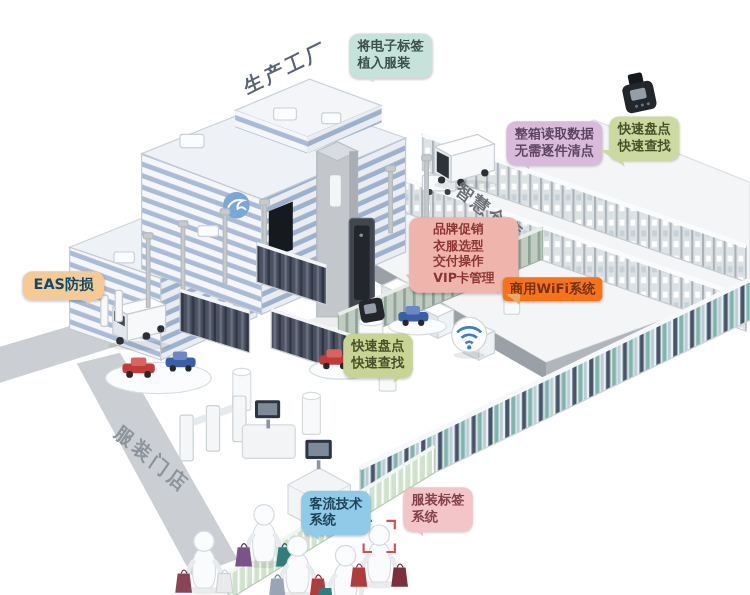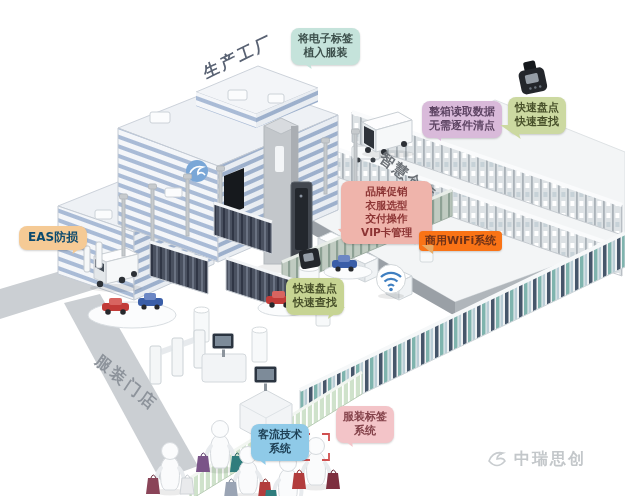--- a/index.html
+++ b/index.html
@@ -5,21 +5,21 @@
   html,body{margin:0;padding:0;}
   .stage{position:relative;width:625px;height:496px;background:#ffffff;overflow:hidden;
          font-family:"DejaVu Sans","Liberation Sans",sans-serif;}
   svg.scene{position:absolute;left:0;top:0;}
   .floor-text{position:absolute;font-weight:bold;white-space:nowrap;transform-origin:left top;}
   .factory-text{left:201px;top:64px;font-size:16px;color:#596273;letter-spacing:3px;transform:rotate(-26deg) skewX(-8deg);}
   .warehouse-text{left:386px;top:148px;font-size:15px;color:#6b7076;letter-spacing:2px;transform:rotate(38deg) skewX(6deg);}
   .store-text{left:103px;top:350px;font-size:16px;color:#8d939b;letter-spacing:3px;transform:rotate(40deg) skewX(6deg);}
 
   .callout{position:absolute;border-radius:8px;padding:4px 7px;font-size:11px;line-height:1.3;
-           font-weight:bold;text-align:center;white-space:pre-line;box-shadow:0 1px 2px rgba(0,0,0,.18);}
+           font-weight:bold;text-align:left;white-space:pre-line;box-shadow:0 1px 2px rgba(0,0,0,.18);}
   .callout::after{content:"";position:absolute;width:0;height:0;border:6px solid transparent;}
   .co-tag{left:291px;top:28px;background:#c5e3db;color:#3c4f4b;}
   .co-tag::after{left:13px;bottom:-10px;border-top:10px solid #c5e3db;transform:skewX(38deg);}
   .co-logi{left:294px;top:84px;background:#c9dfb5;color:#44552f;}
   .co-logi::after{left:14px;bottom:-10px;border-top:10px solid #c9dfb5;transform:skewX(30deg);}
   .co-box{left:398px;top:101px;background:#d9bada;color:#5d4463;margin-left:24px;}
   .co-box::after{left:12px;bottom:-9px;border-top:9px solid #d9bada;transform:skewX(32deg);}
   .co-qw{left:508px;top:97px;background:#ccd9a1;color:#48502a;}
   .co-qw::after{left:2px;bottom:-13px;border:8px solid transparent;border-top:14px solid #ccd9a1;transform:skewX(42deg);}
   .co-garment{left:167px;top:184px;background:#b7c6e3;color:#3d4c77;}
@@ -27,21 +27,21 @@
                       border:5px solid transparent;border-bottom:9px solid #b7c6e3;transform:skewX(-28deg);}
   .co-garment::after{right:6px;bottom:-10px;border-top:10px solid #b7c6e3;transform:skewX(-36deg);}
   .co-brand{left:341px;top:181px;background:#efb4ab;color:#8c3434;font-size:10.5px;padding:4px 20px;}
   .co-brand::after{left:-9px;bottom:8px;border:6px solid transparent;border-right:10px solid #efb4ab;transform:skewY(28deg);}
   .co-eas{left:19px;top:226px;background:#f5ca95;color:#0c4a6e;font-size:12px;padding:4px 9px;}
   .co-eas::after{right:7px;bottom:-10px;border-top:10px solid #f5ca95;transform:skewX(-36deg);}
   .co-wifi{left:419px;top:231px;background:#f97316;color:#6f3218;padding:3px 6px;border-radius:4px;}
   .co-wifi::after{left:7px;bottom:-9px;border-top:9px solid #e9aa64;transform:skewX(30deg);}
   .co-qs{left:286px;top:278px;background:#c7d493;color:#48502a;}
   .co-qs::after{right:7px;bottom:-11px;border:7px solid transparent;border-top:12px solid #c7d493;transform:skewX(-40deg);}
-  .co-traffic{left:251px;top:409px;background:#8fcae8;color:#1f4156;margin-top:15px;}
+  .co-traffic{left:251px;top:409px;background:#8fcae8;color:#1f4156;}
   .co-traffic::after{left:6px;bottom:-11px;border:7px solid transparent;border-top:12px solid #8fcae8;transform:skewX(34deg);}
   .co-face{left:336px;top:406px;background:#f3c4c8;color:#84424a;}
   .co-face::after{left:8px;bottom:-11px;border:7px solid transparent;border-top:12px solid #f3c4c8;transform:skewX(34deg);}
 
   .logo{position:absolute;left:485px;top:447px;display:flex;align-items:center;gap:5px;}
   .logo-text{font-size:16px;font-weight:bold;letter-spacing:2px;color:#c3c7ca;}
 </style>
 </head>
 <body>
 
@@ -365,21 +365,14 @@
 VIP卡管理</div>
 <div class="callout co-eas">EAS防损</div>
 <div class="callout co-wifi">商用WiFi系统</div>
 <div class="callout co-qs">快速盘点
 快速查找</div>
 <div class="callout co-traffic">客流技术
 系统</div>
 <div class="callout co-face">服装标签
 系统</div>
 
-<div class="logo">
-  <svg width="24" height="24" viewBox="0 0 24 24">
-    <path d="M4,14 Q8,4 18,6 Q12,8 12,12 Q18,10 20,14 Q12,23 4,14 Z" fill="none" stroke="#c8cccf" stroke-width="1.6"></path>
-    <circle cx="16" cy="7" r="1" fill="#c8cccf"></circle>
-  </svg>
-  <span class="logo-text">中瑞思创</span>
+
 </div>
 
-</div>
-
 </body></html>

